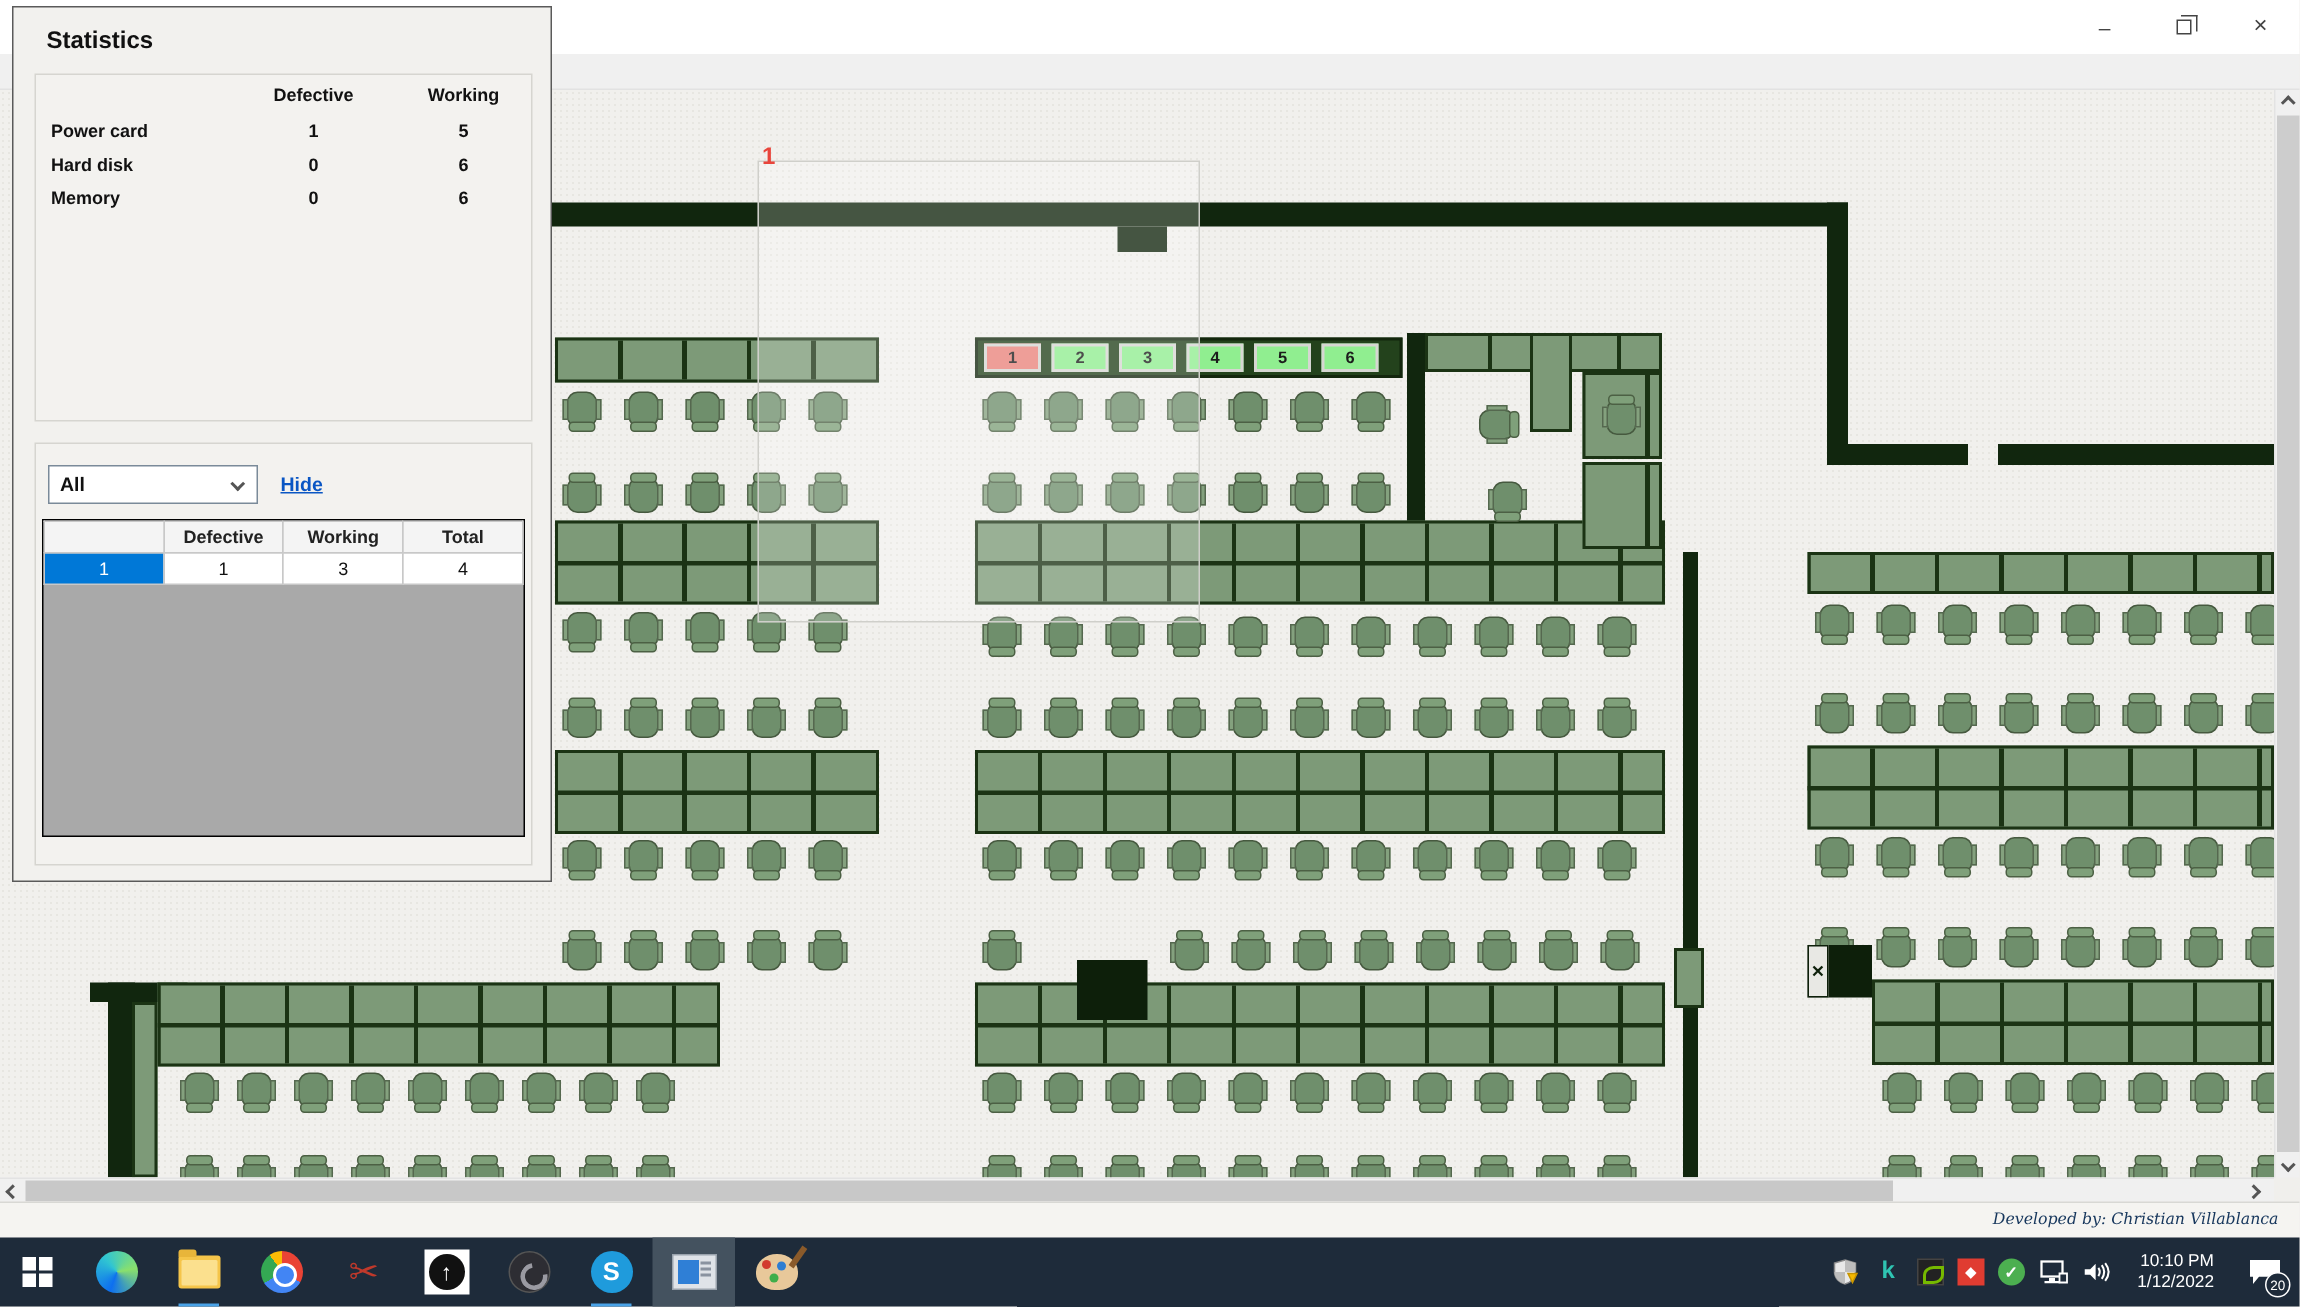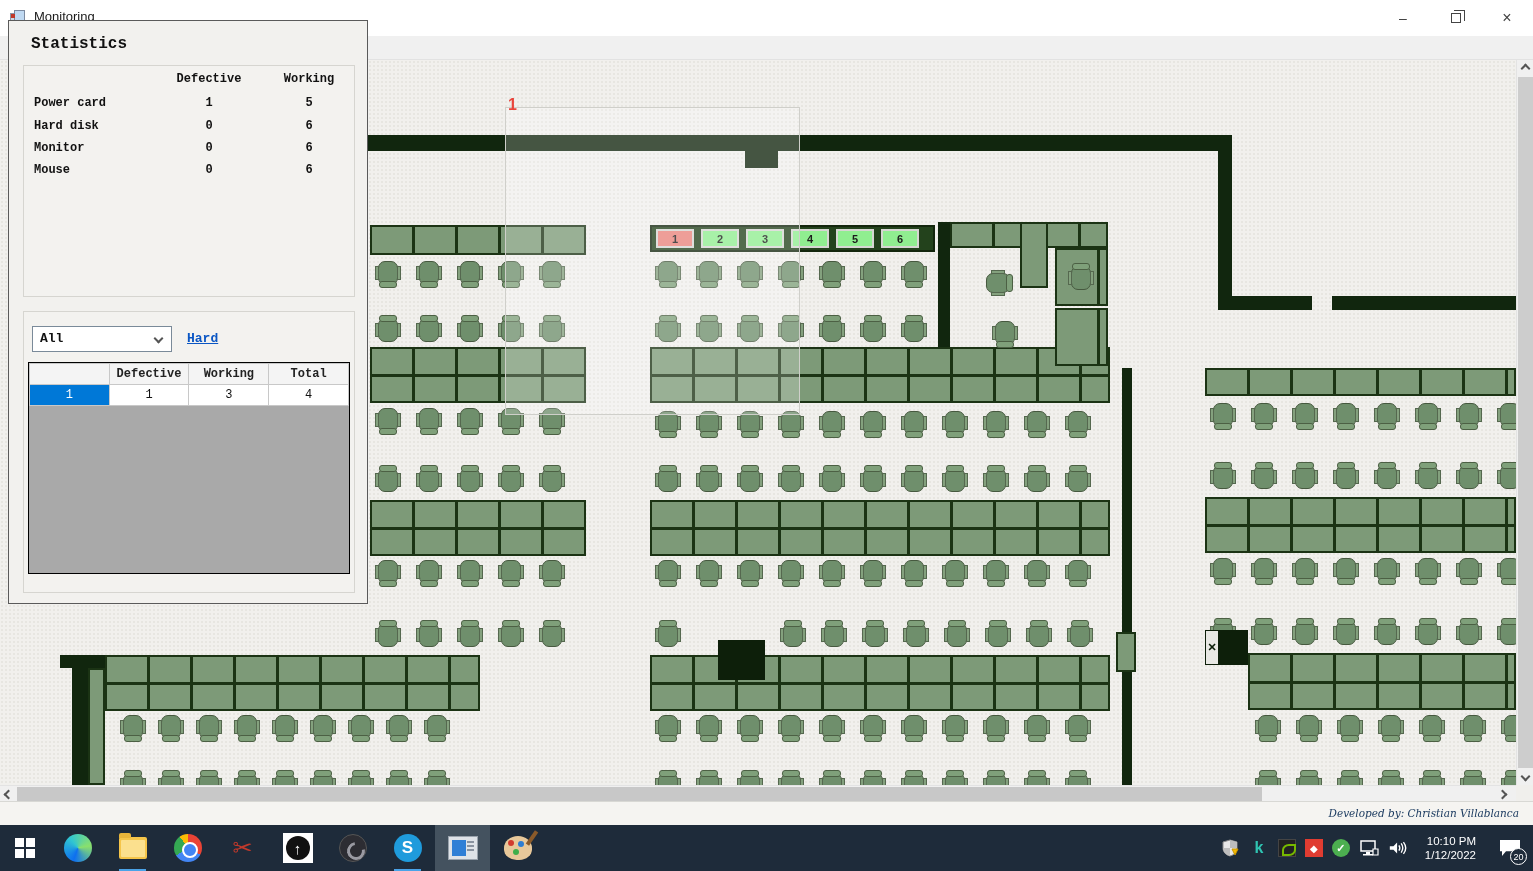--- a/index.html
+++ b/index.html
@@ -43,21 +43,21 @@
   .chair.f-down .back { top:0; }
   .chair.f-right { transform:rotate(90deg); }
 
   .station-strip { position:absolute; background:#23421c; border:2px solid #13260d; display:flex; align-items:center; gap:7px; padding-left:4px; }
   .station { width:38px; height:19px; border:2px solid #d6d6d2; display:flex; align-items:center; justify-content:center; font-size:11px; font-weight:bold; color:#1c1c1c; }
 
   #selection-rect { position:absolute; border:1px solid #cfcfca; background:rgba(255,255,255,0.22); }
   #selection-label { position:absolute; color:#e8453c; font-weight:bold; font-size:16px; }
 
   
-  #stats-panel { position:absolute; left:8px; top:20px; width:360px; height:584px; background:#f2f1ee; border:1px solid #5a5a5a;font-family:Liberation Mono, monospace; }
+  #stats-panel { position:absolute; left:8px; top:4px; width:360px; height:584px; background:#f2f1ee; border:1px solid #5a5a5a; }
   #stats-title { position:absolute; left:22px; top:14px; font-size:16px; font-weight:bold; color:#111; }
   .groupbox { position:absolute; border:1px solid #d6d5d0; background:#f3f2ef; }
   #gb1 { left:14px; top:44px; width:332px; height:232px; }
   #stats-table { width:100%; border-collapse:collapse; font-size:12px; color:#111; }
   #stats-table th { font-weight:bold; height:26px; text-align:center; }
   #stats-table td { height:22.4px; }
   #stats-table td.lbl { text-align:left; padding-left:10px; font-weight:bold; }
   #stats-table td.num { text-align:center; font-weight:bold; }
   #gb2 { left:14px; top:290px; width:332px; height:282px; }
   #filter-dd { position:absolute; left:8px; top:14px; width:140px; height:26px; background:#fff; border:1px solid #7a8a99; font-size:13px; font-weight:bold; color:#111; line-height:24px; padding-left:7px; }
@@ -1252,38 +1252,33 @@
             <td class="lbl">Power card</td>
             <td class="num">1</td>
             <td class="num">5</td>
           </tr>
           <tr>
             <td class="lbl">Hard disk</td>
             <td class="num">0</td>
             <td class="num">6</td>
           </tr>
           <tr>
-            <td class="lbl">Monitor</td>
-            <td class="num">0</td>
-            <td class="num">6</td>
-          </tr>
-          <tr>
-            <td class="lbl">Mouse</td>
+            <td class="lbl">Memory</td>
             <td class="num">0</td>
             <td class="num">6</td>
           </tr>
         </tbody>
     </table>
   </div>
   <div class="groupbox" id="gb2">
     <div id="filter-dd">
       <span>All</span>
       <span class="chev down"></span>
     </div>
-    <div id="hide-link">Hard</div>
+    <div id="hide-link">Hide</div>
     <div id="grid">
       <table>
         <thead>
             <tr id="grid-head">
               <th></th>
               <th>Defective</th>
               <th>Working</th>
               <th>Total</th>
             </tr>
           </thead>

